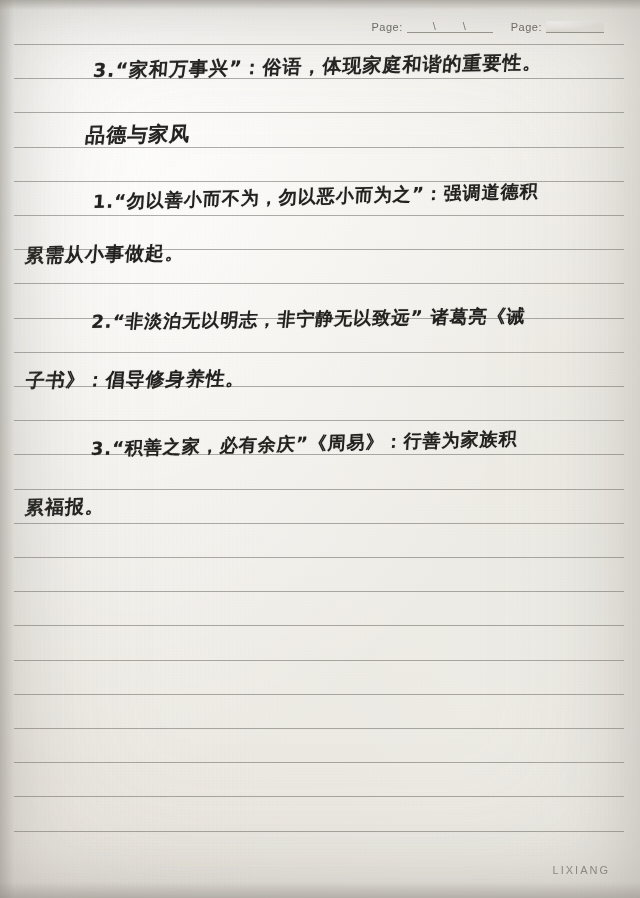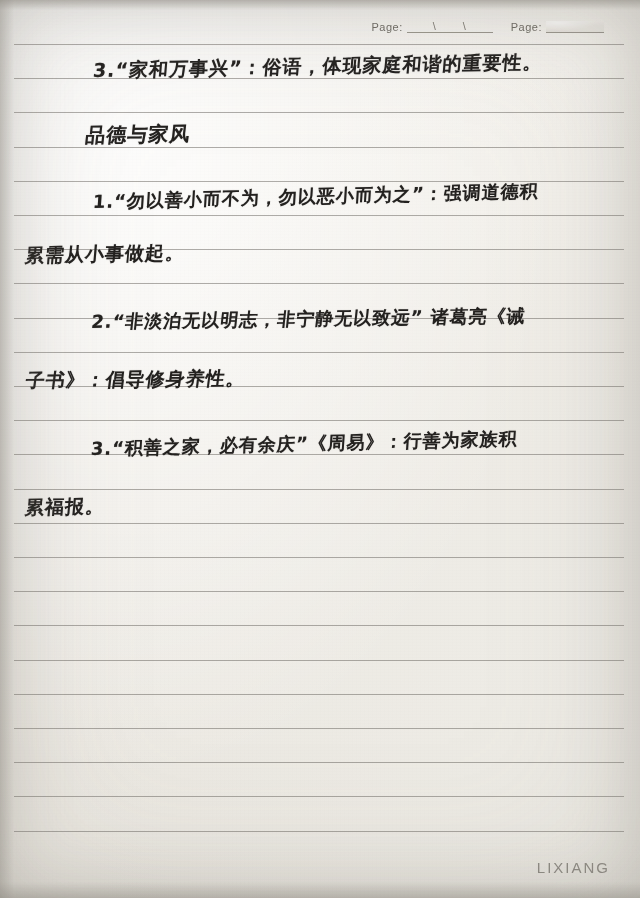--- a/index.html
+++ b/index.html
@@ -131,21 +131,21 @@
   }
   .ink-1 { transform: rotate(-1.1deg) skewX(-6deg); }
   .ink-2 { transform: rotate(-0.8deg) skewX(-7deg); }
   .ink-3 { transform: rotate(-1.4deg) skewX(-5deg); }
   .ink-4 { transform: rotate(-0.6deg) skewX(-8deg); }
 
   .watermark {
     position: absolute;
     right: 30px;
     bottom: 22px;
-    font-size: 15px;
+    font-size: 11px;
     letter-spacing: 2px;
     color: #8e8b84;
     font-family: "Liberation Sans", sans-serif;
   }
 </style>
 </head>
 <body>
 
 <div class="page">
 

